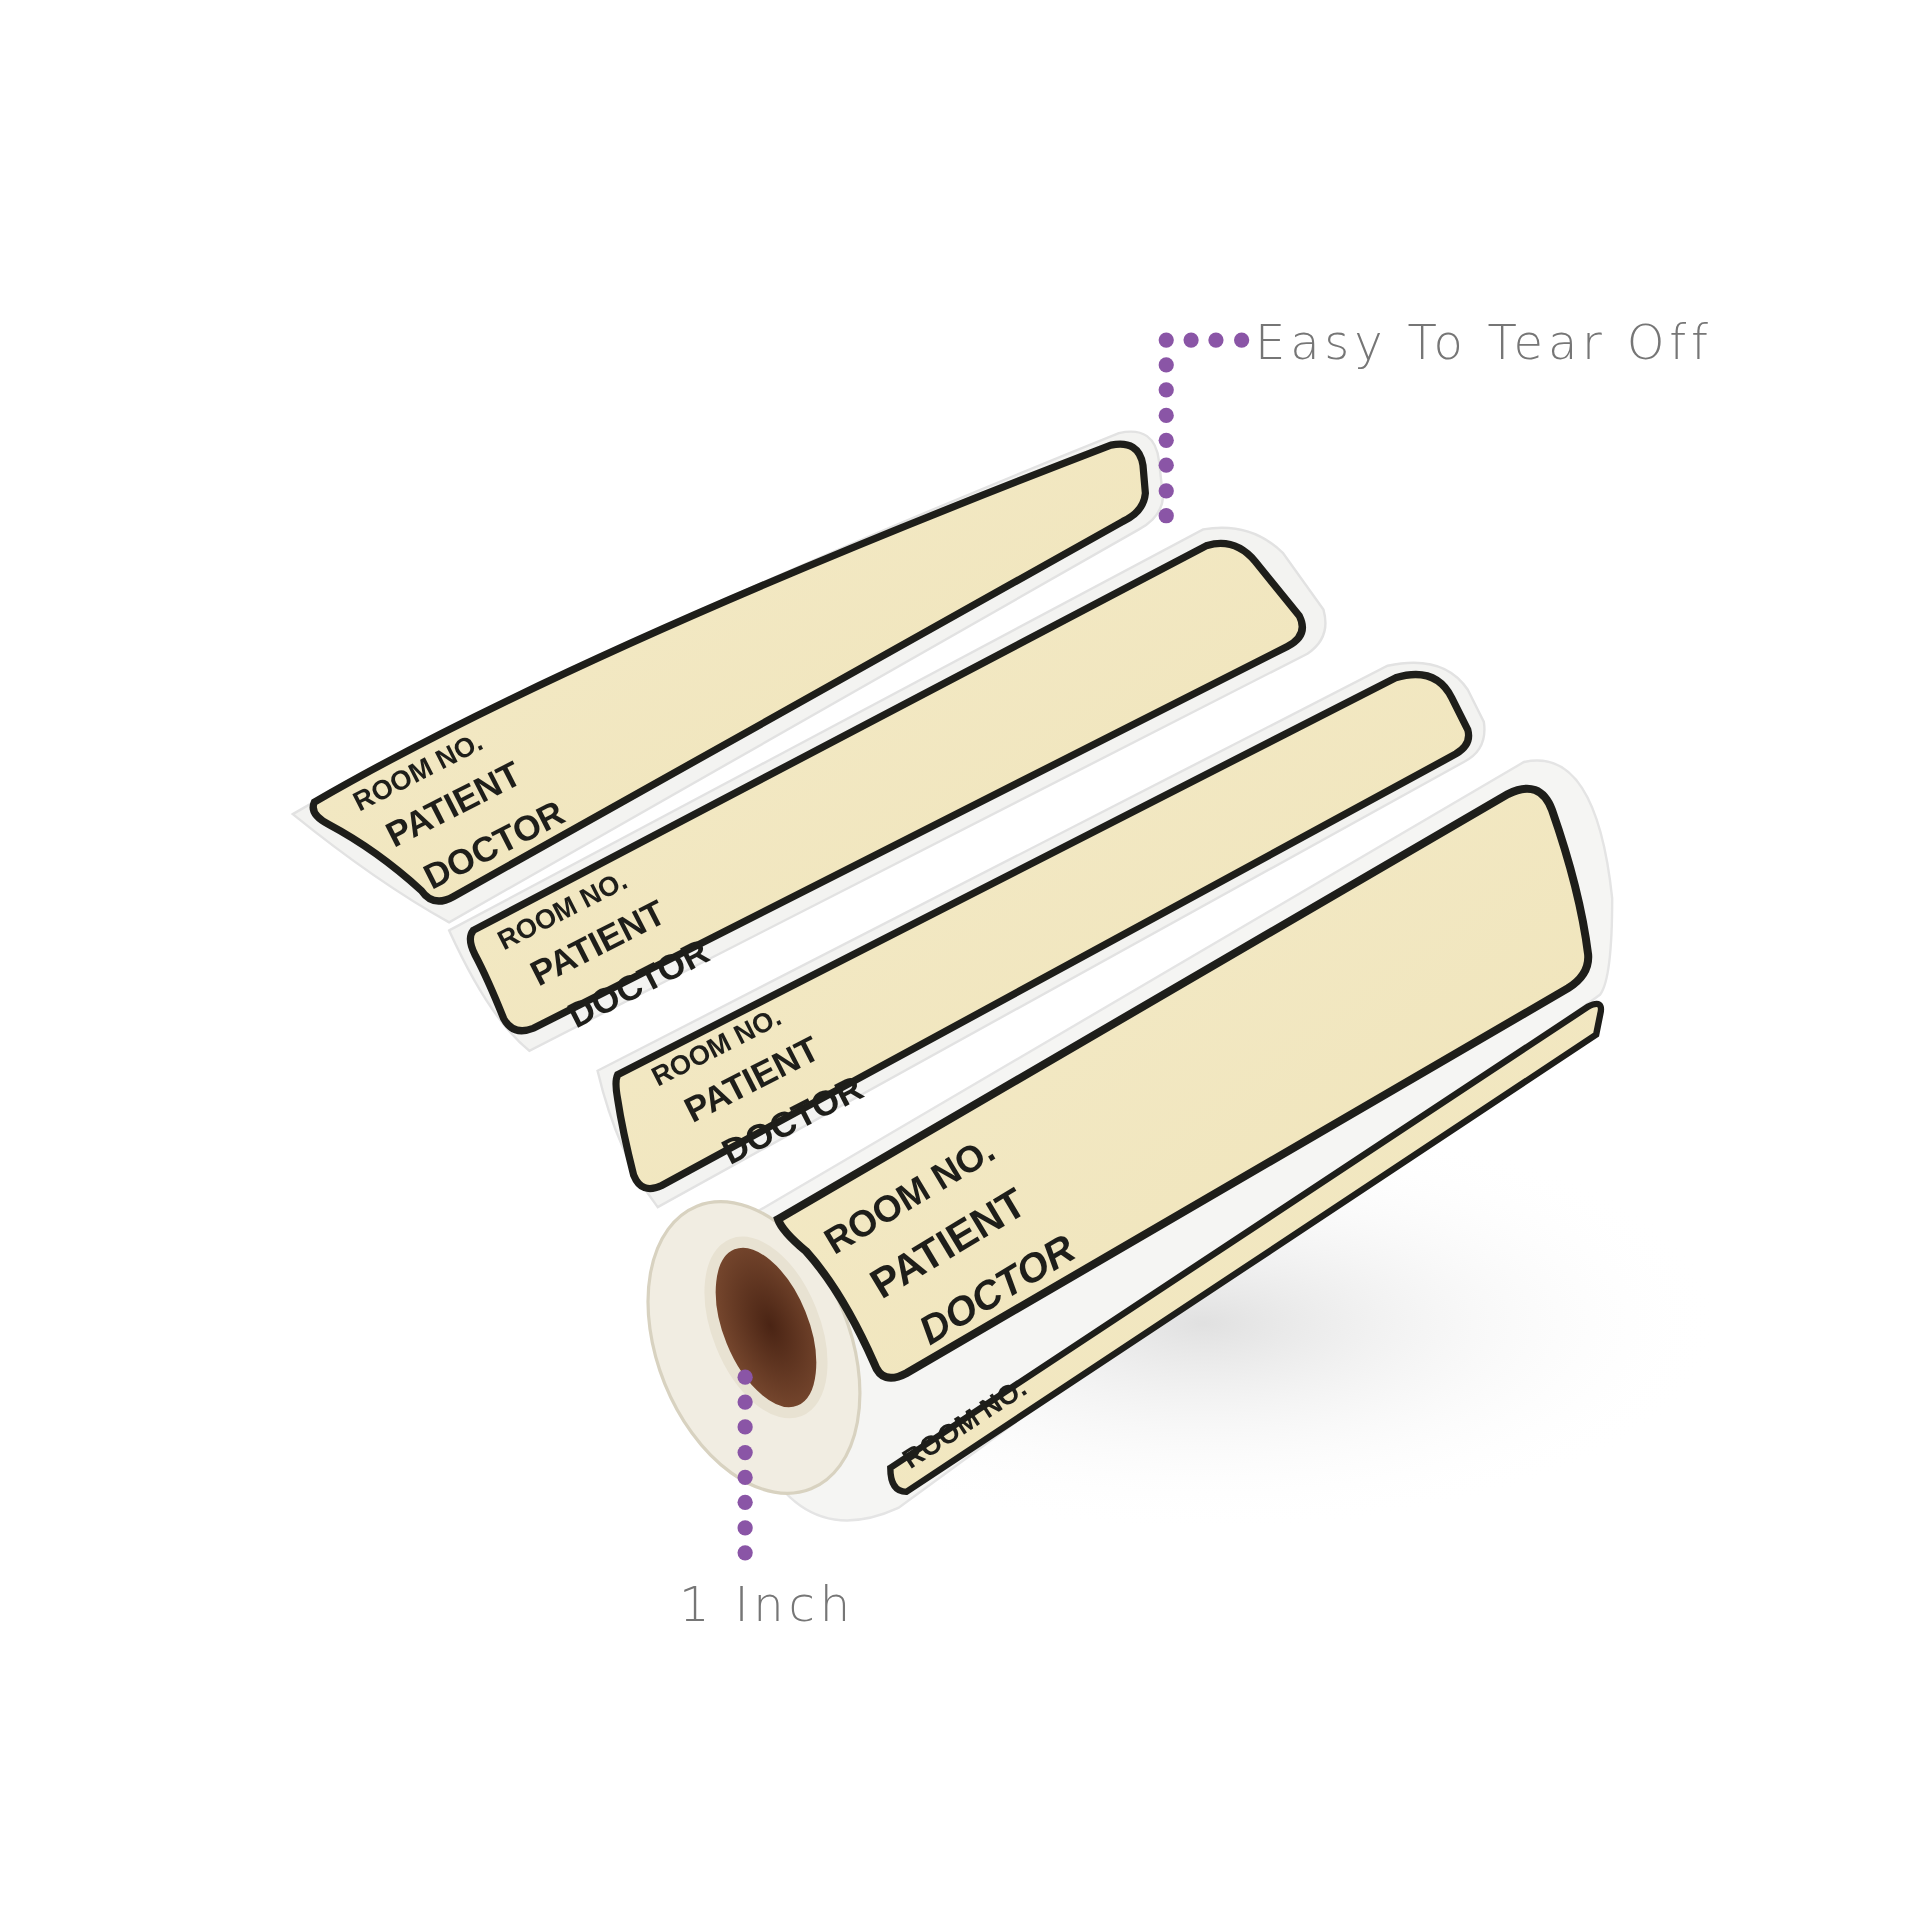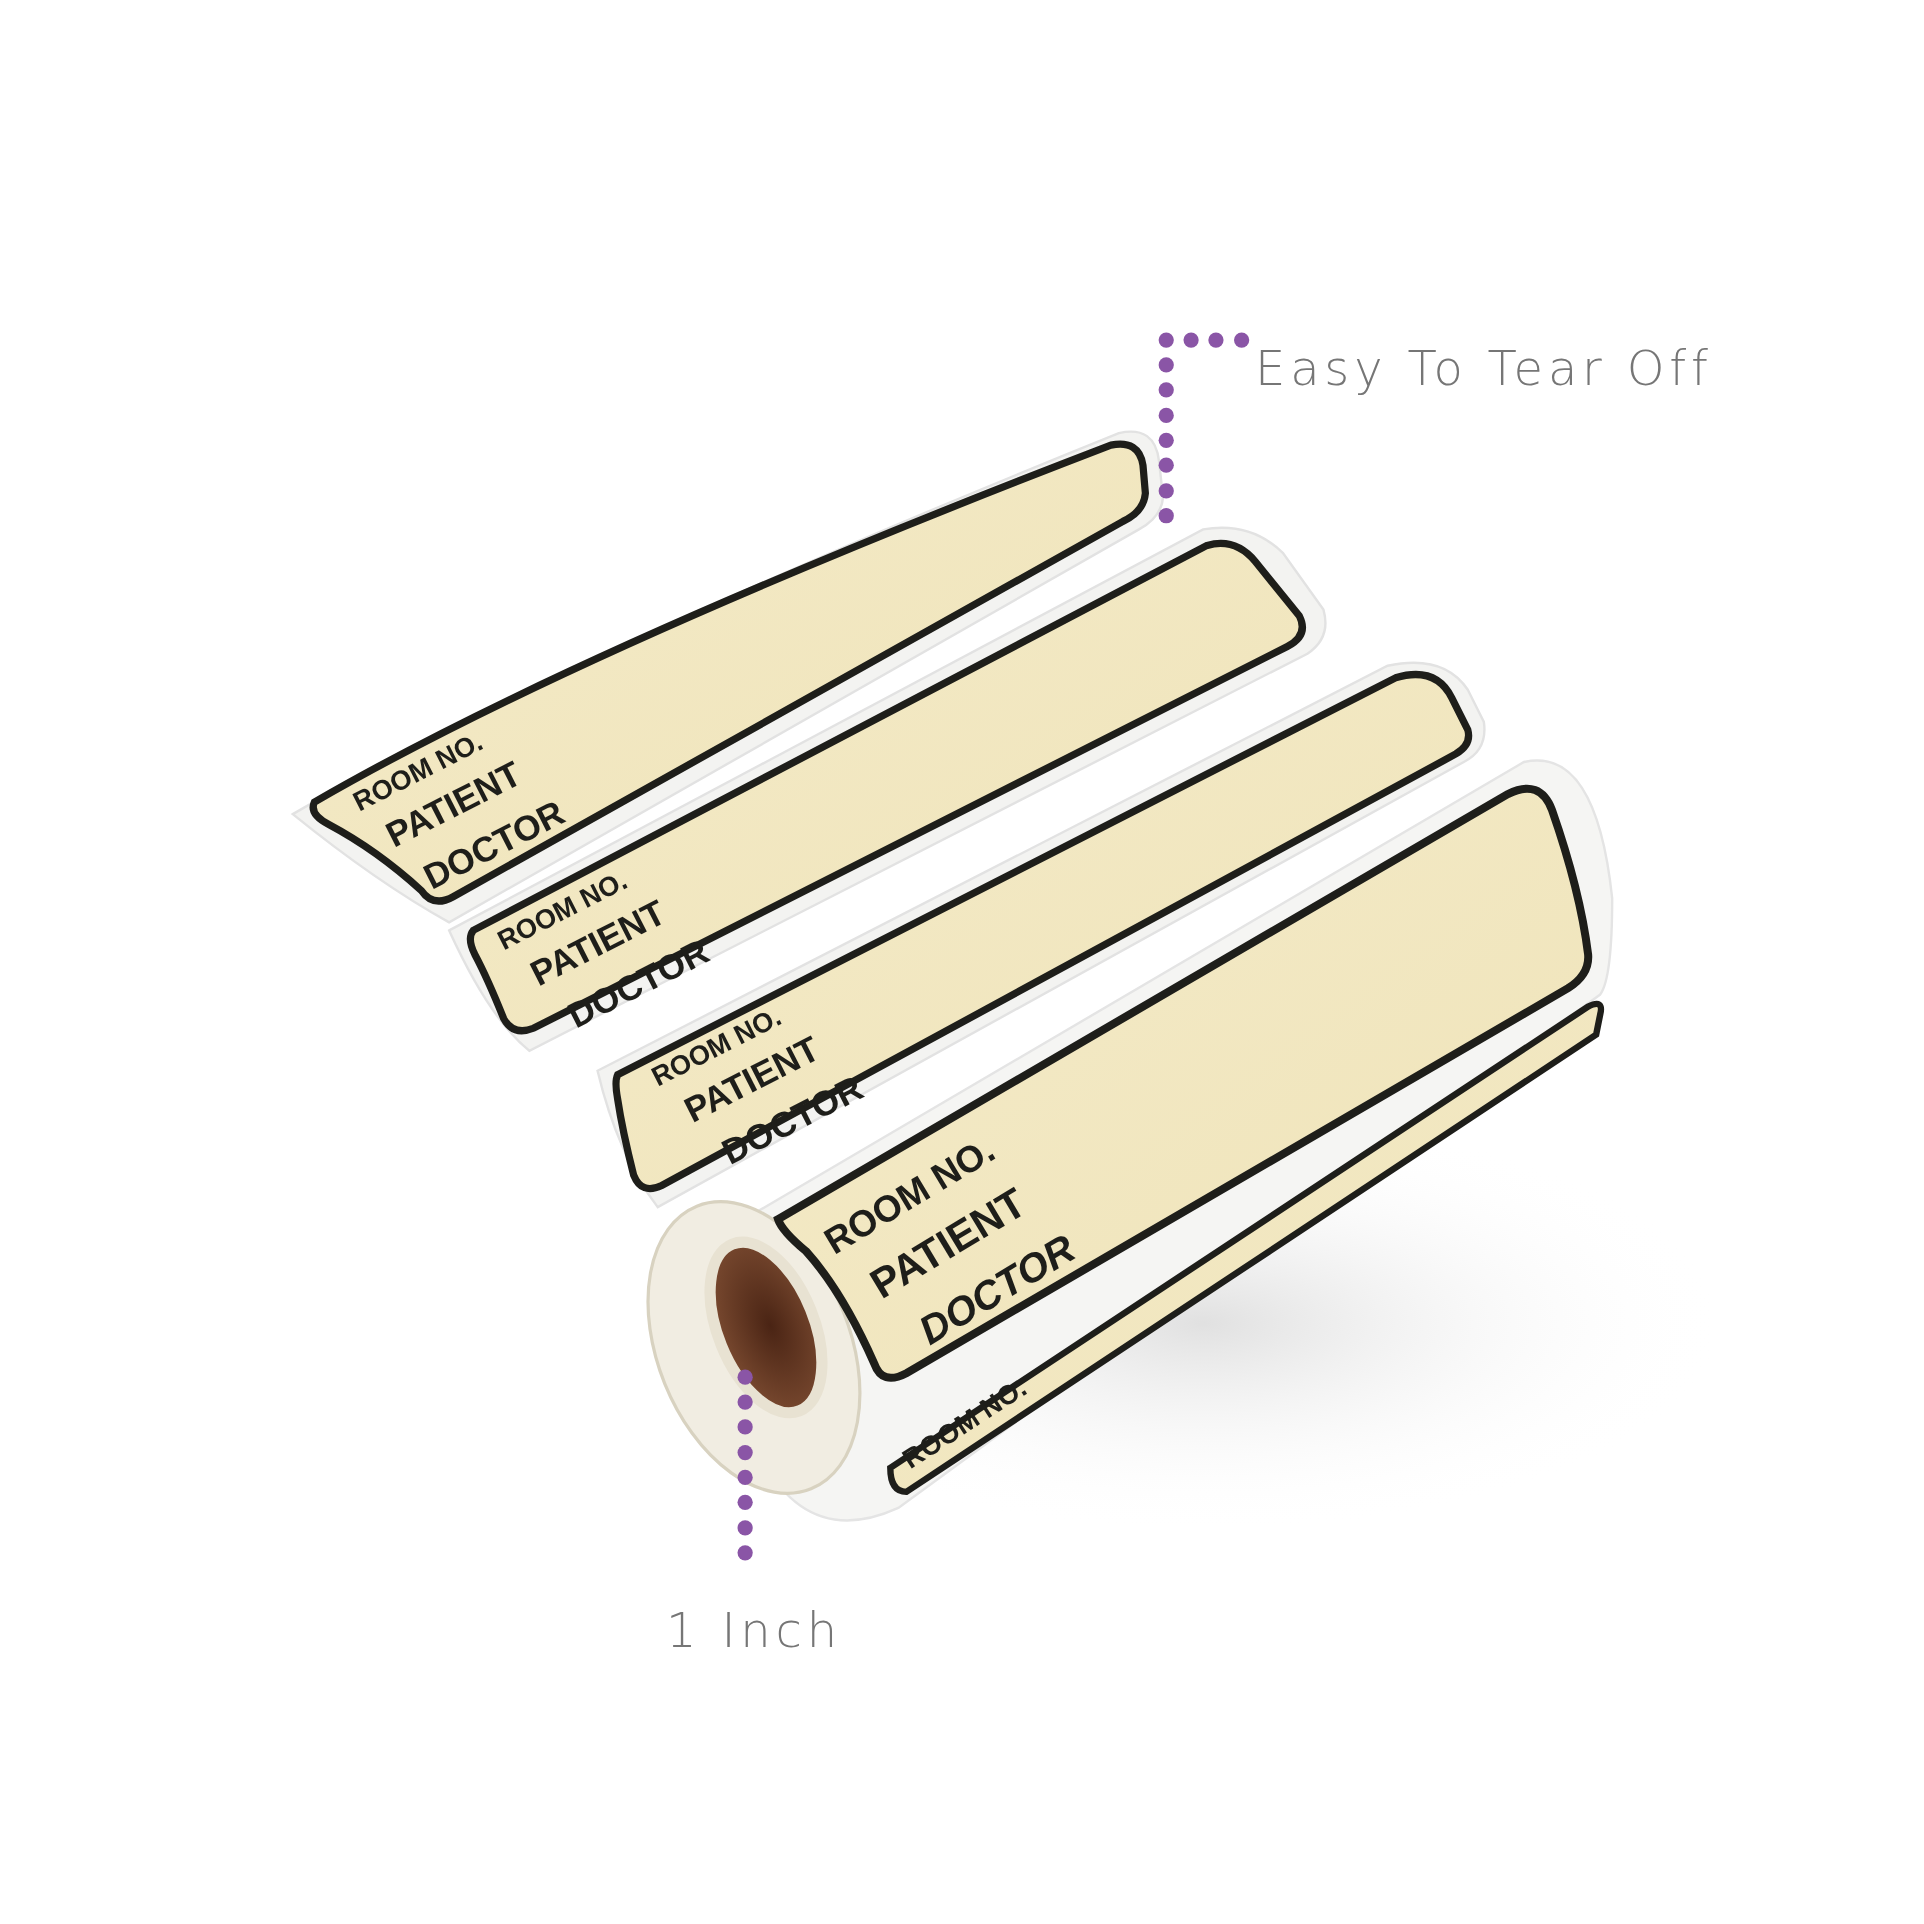--- a/index.html
+++ b/index.html
@@ -1,20 +1,20 @@
 <!DOCTYPE html>
 <html style="font-size:13px"><head>
 <meta charset="utf-8">
 <style>
   html, body { margin:0; padding:0; background:#ffffff; }
   body { width:1925px; height:1925px; position:relative; overflow:hidden; font-family:"DejaVu Sans", sans-serif; }
   #scene { position:absolute; left:0; top:0; width:1925px; height:1925px; }
-  .callout-text { position:absolute; color:#767676; font-family:"DejaVu Sans", sans-serif; font-weight:300; letter-spacing:4.8px; white-space:nowrap;margin-top:26px; }
+  .callout-text { position:absolute; color:#767676; font-family:"DejaVu Sans", sans-serif; font-weight:300; letter-spacing:4.8px; white-space:nowrap; }
   #tear-text { left:1255px; top:314px; font-size:48px; }
-  #core-text { left:0; width:1508px; text-align:center; top:1572px; font-size:48px; line-height:64px; }
+  #core-text { left:13px; width:1508px; text-align:center; top:1572px; font-size:48px; line-height:64px; }
   .lbl-text { font-family:"Liberation Sans", sans-serif; font-weight:700; fill:#1e1e1a; }
 </style>
 </head>
 <body>
 
 <svg id="scene" viewBox="0 0 2400 2400" xmlns="http://www.w3.org/2000/svg">
   <defs>
     <radialGradient id="shadow" cx="50%" cy="50%" r="50%">
       <stop offset="0%" stop-color="#d9d9d9" stop-opacity="0.8"></stop>
       <stop offset="100%" stop-color="#ffffff" stop-opacity="0"></stop>

